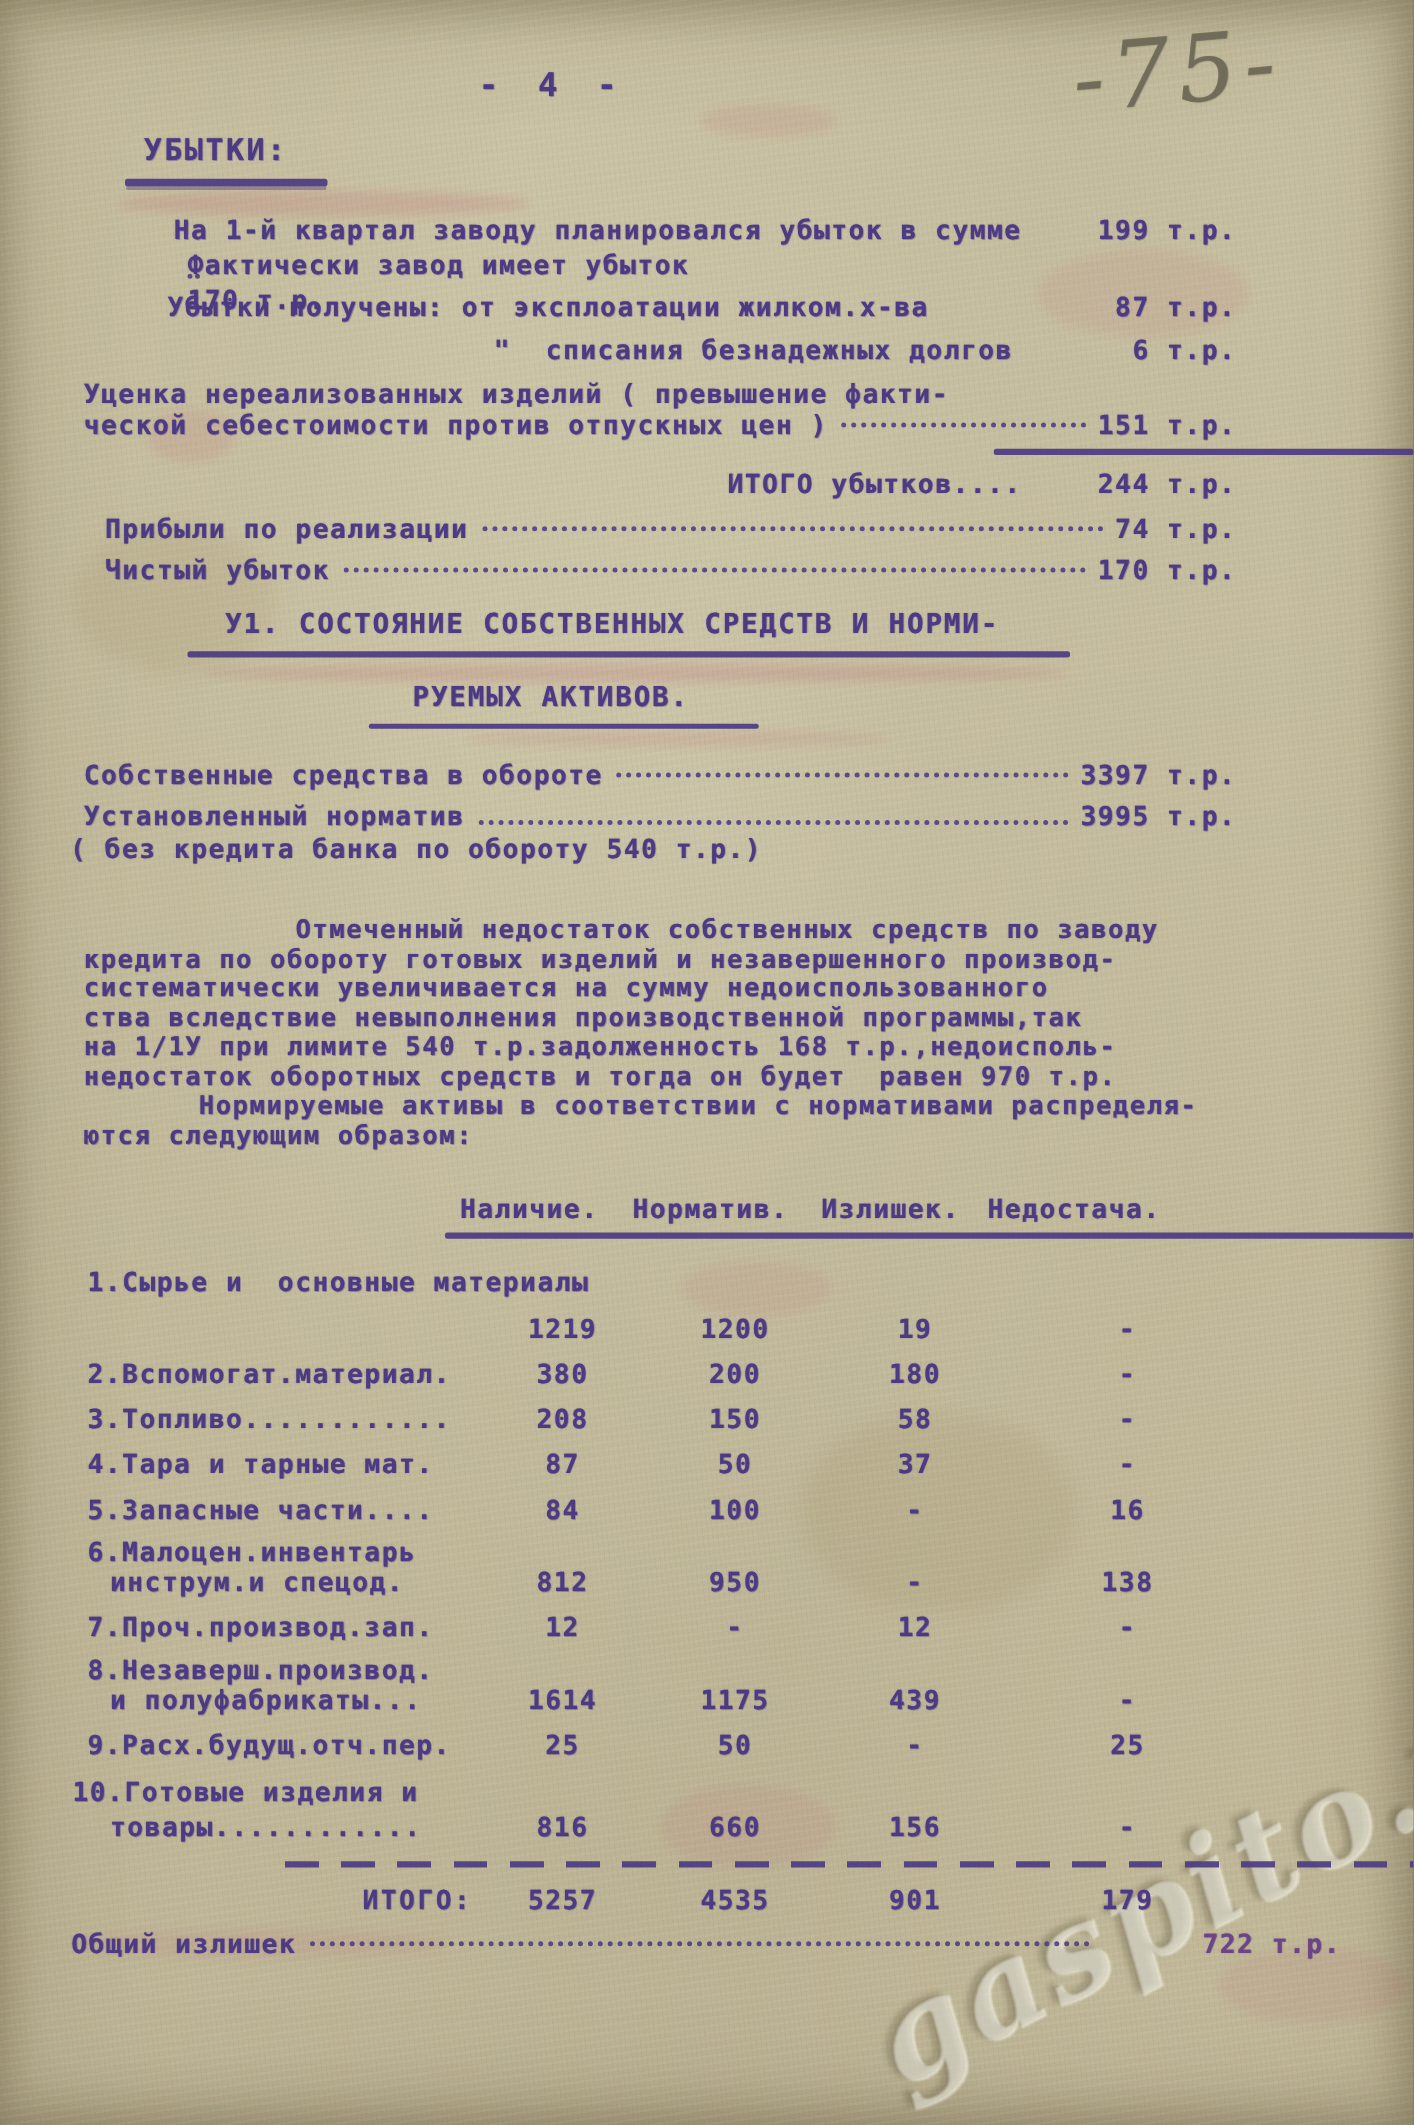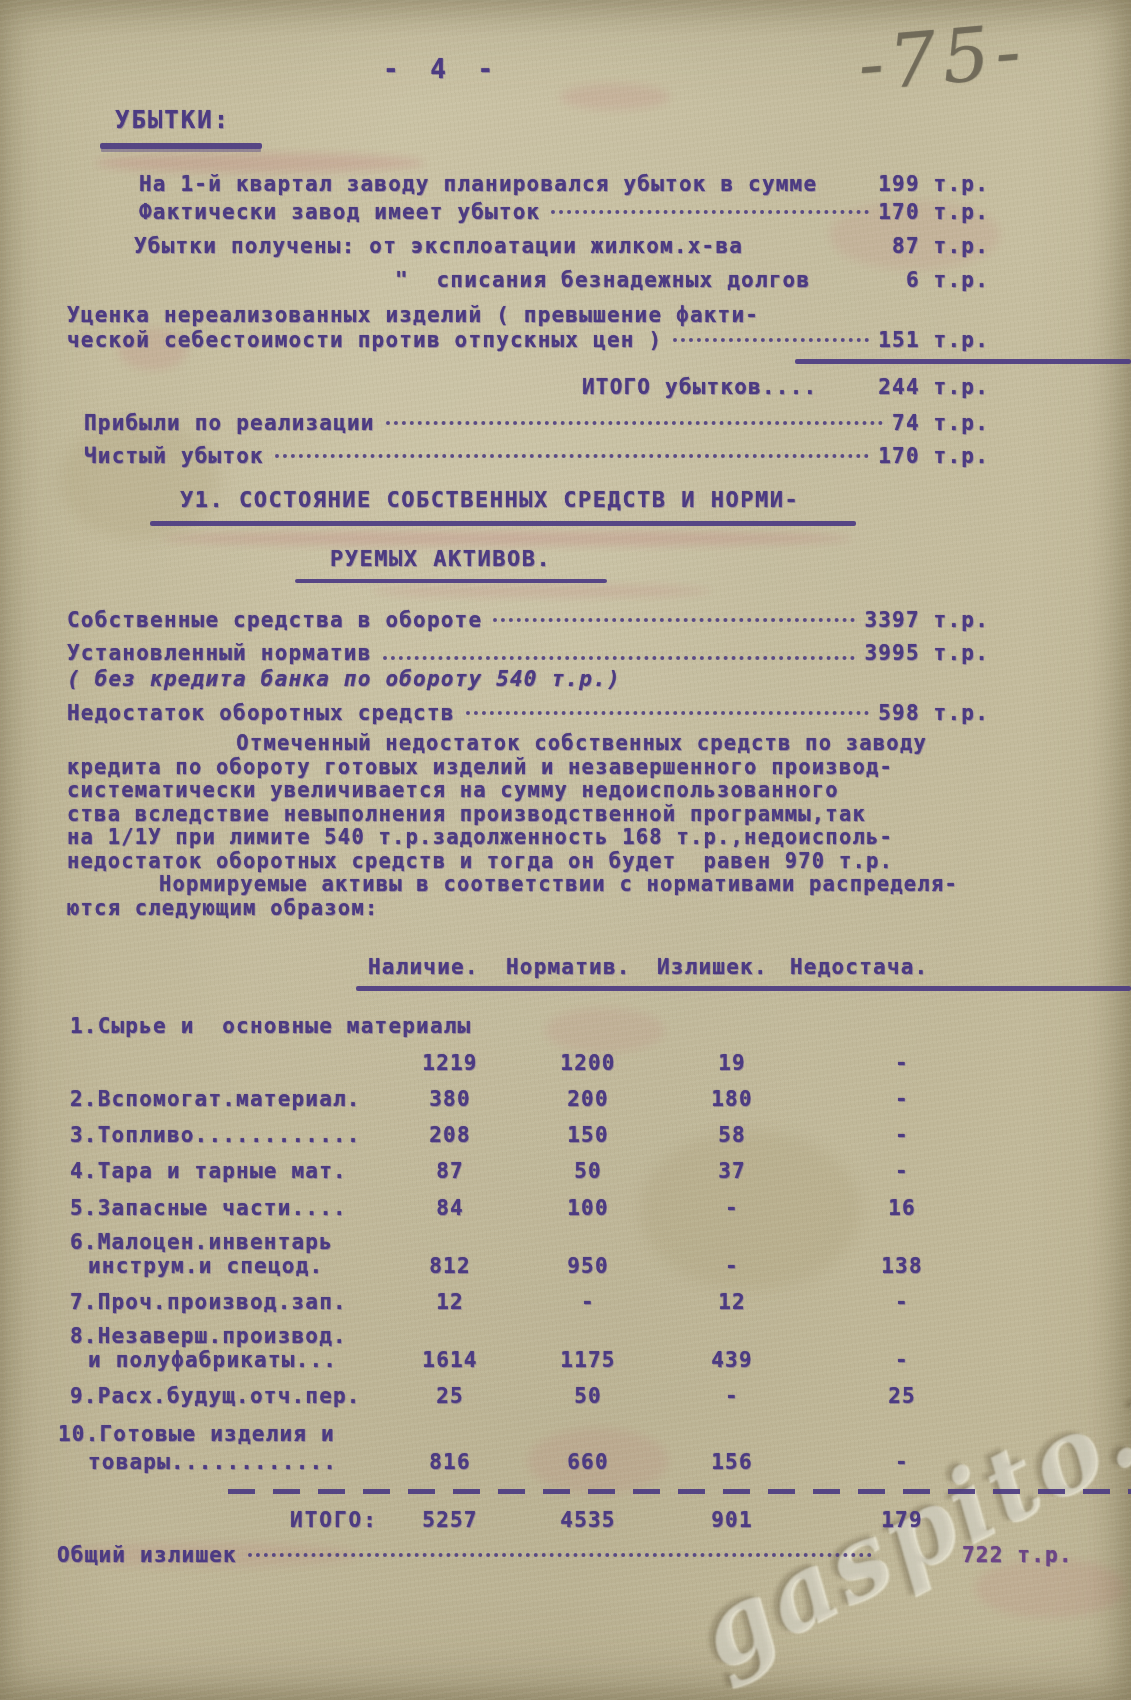--- a/index.html
+++ b/index.html
@@ -81,21 +81,21 @@
   <div class="abs handwrite" style="left:858px;top:14px;font-size:74px;">-75-</div>
 
   <div class="abs ink" style="left:115px;top:106px;font-size:24px;letter-spacing:2px;">УБЫТКИ:</div>
   <div class="bar" style="left:100px;top:143px;width:162px;height:6px;box-shadow:0 4px 0 -1px rgba(76,59,130,.45);"></div>
 
   <div class="frow nodots ink t21" style="left:139px;top:172px;">
     <span class="lbl">На 1-й квартал заводу планировался убыток в сумме</span>
     <span class="leader"></span>
     <span class="val">199 т.р.</span>
   </div>
-  <div class="frow ink t21" style="left:139px;top:200px;">
+  <div class="frow ink t21" style="left:139px;top:200px;flex-direction:column;">
     <span class="lbl">Фактически завод имеет убыток</span>
     <span class="leader"></span>
     <span class="val">170 т.р.</span>
   </div>
   <div class="frow nodots ink t21" style="left:134px;top:234px;">
     <span class="lbl">Убытки получены: от эксплоатации жилком.х-ва</span>
     <span class="leader"></span>
     <span class="val">87 т.р.</span>
   </div>
   <div class="frow nodots ink t21" style="left:395px;top:268px;">
@@ -134,26 +134,21 @@
   <div class="frow ink t21" style="left:67px;top:608px;">
     <span class="lbl">Собственные средства в обороте</span>
     <span class="leader"></span>
     <span class="val">3397 т.р.</span>
   </div>
   <div class="frow ink t21" style="left:67px;top:641px;align-items:flex-end;">
     <span class="lbl">Установленный норматив</span>
     <span class="leader"></span>
     <span class="val">3995 т.р.</span>
   </div>
-  <div class="abs ink t21" style="left:67px;top:667px;white-space:pre;font-style:italic;">( без кредита банка по обороту 540 т.р.)</div>
-  <div class="frow ink t21" style="left:67px;top:701px;">
-    <span class="lbl">Недостаток оборотных средств</span>
-    <span class="leader"></span>
-    <span class="val">598 т.р.</span>
-  </div>
+  <div class="abs ink t21" style="left:56px;top:667px;white-space:pre;">( без кредита банка по обороту 540 т.р.)</div>
 
   <div class="abs ink" style="left:67px;top:732px;width:860px;">
     <div class="pline indent">Отмеченный недостаток собственных средств по заводу</div>
     <div class="pline">кредита по обороту готовых изделий и незавершенного производ-</div>
     <div class="pline">систематически увеличивается на сумму недоиспользованного</div>
     <div class="pline">ства вследствие невыполнения производственной программы,так</div>
     <div class="pline">на 1/1У при лимите 540 т.р.задолженность 168 т.р.,недоисполь-</div>
     <div class="pline">недостаток оборотных средств и тогда он будет  равен 970 т.р.</div>
     <div class="pline indent">Нормируемые активы в соответствии с нормативами распределя-</div>
     <div class="pline">ются следующим образом:</div>

